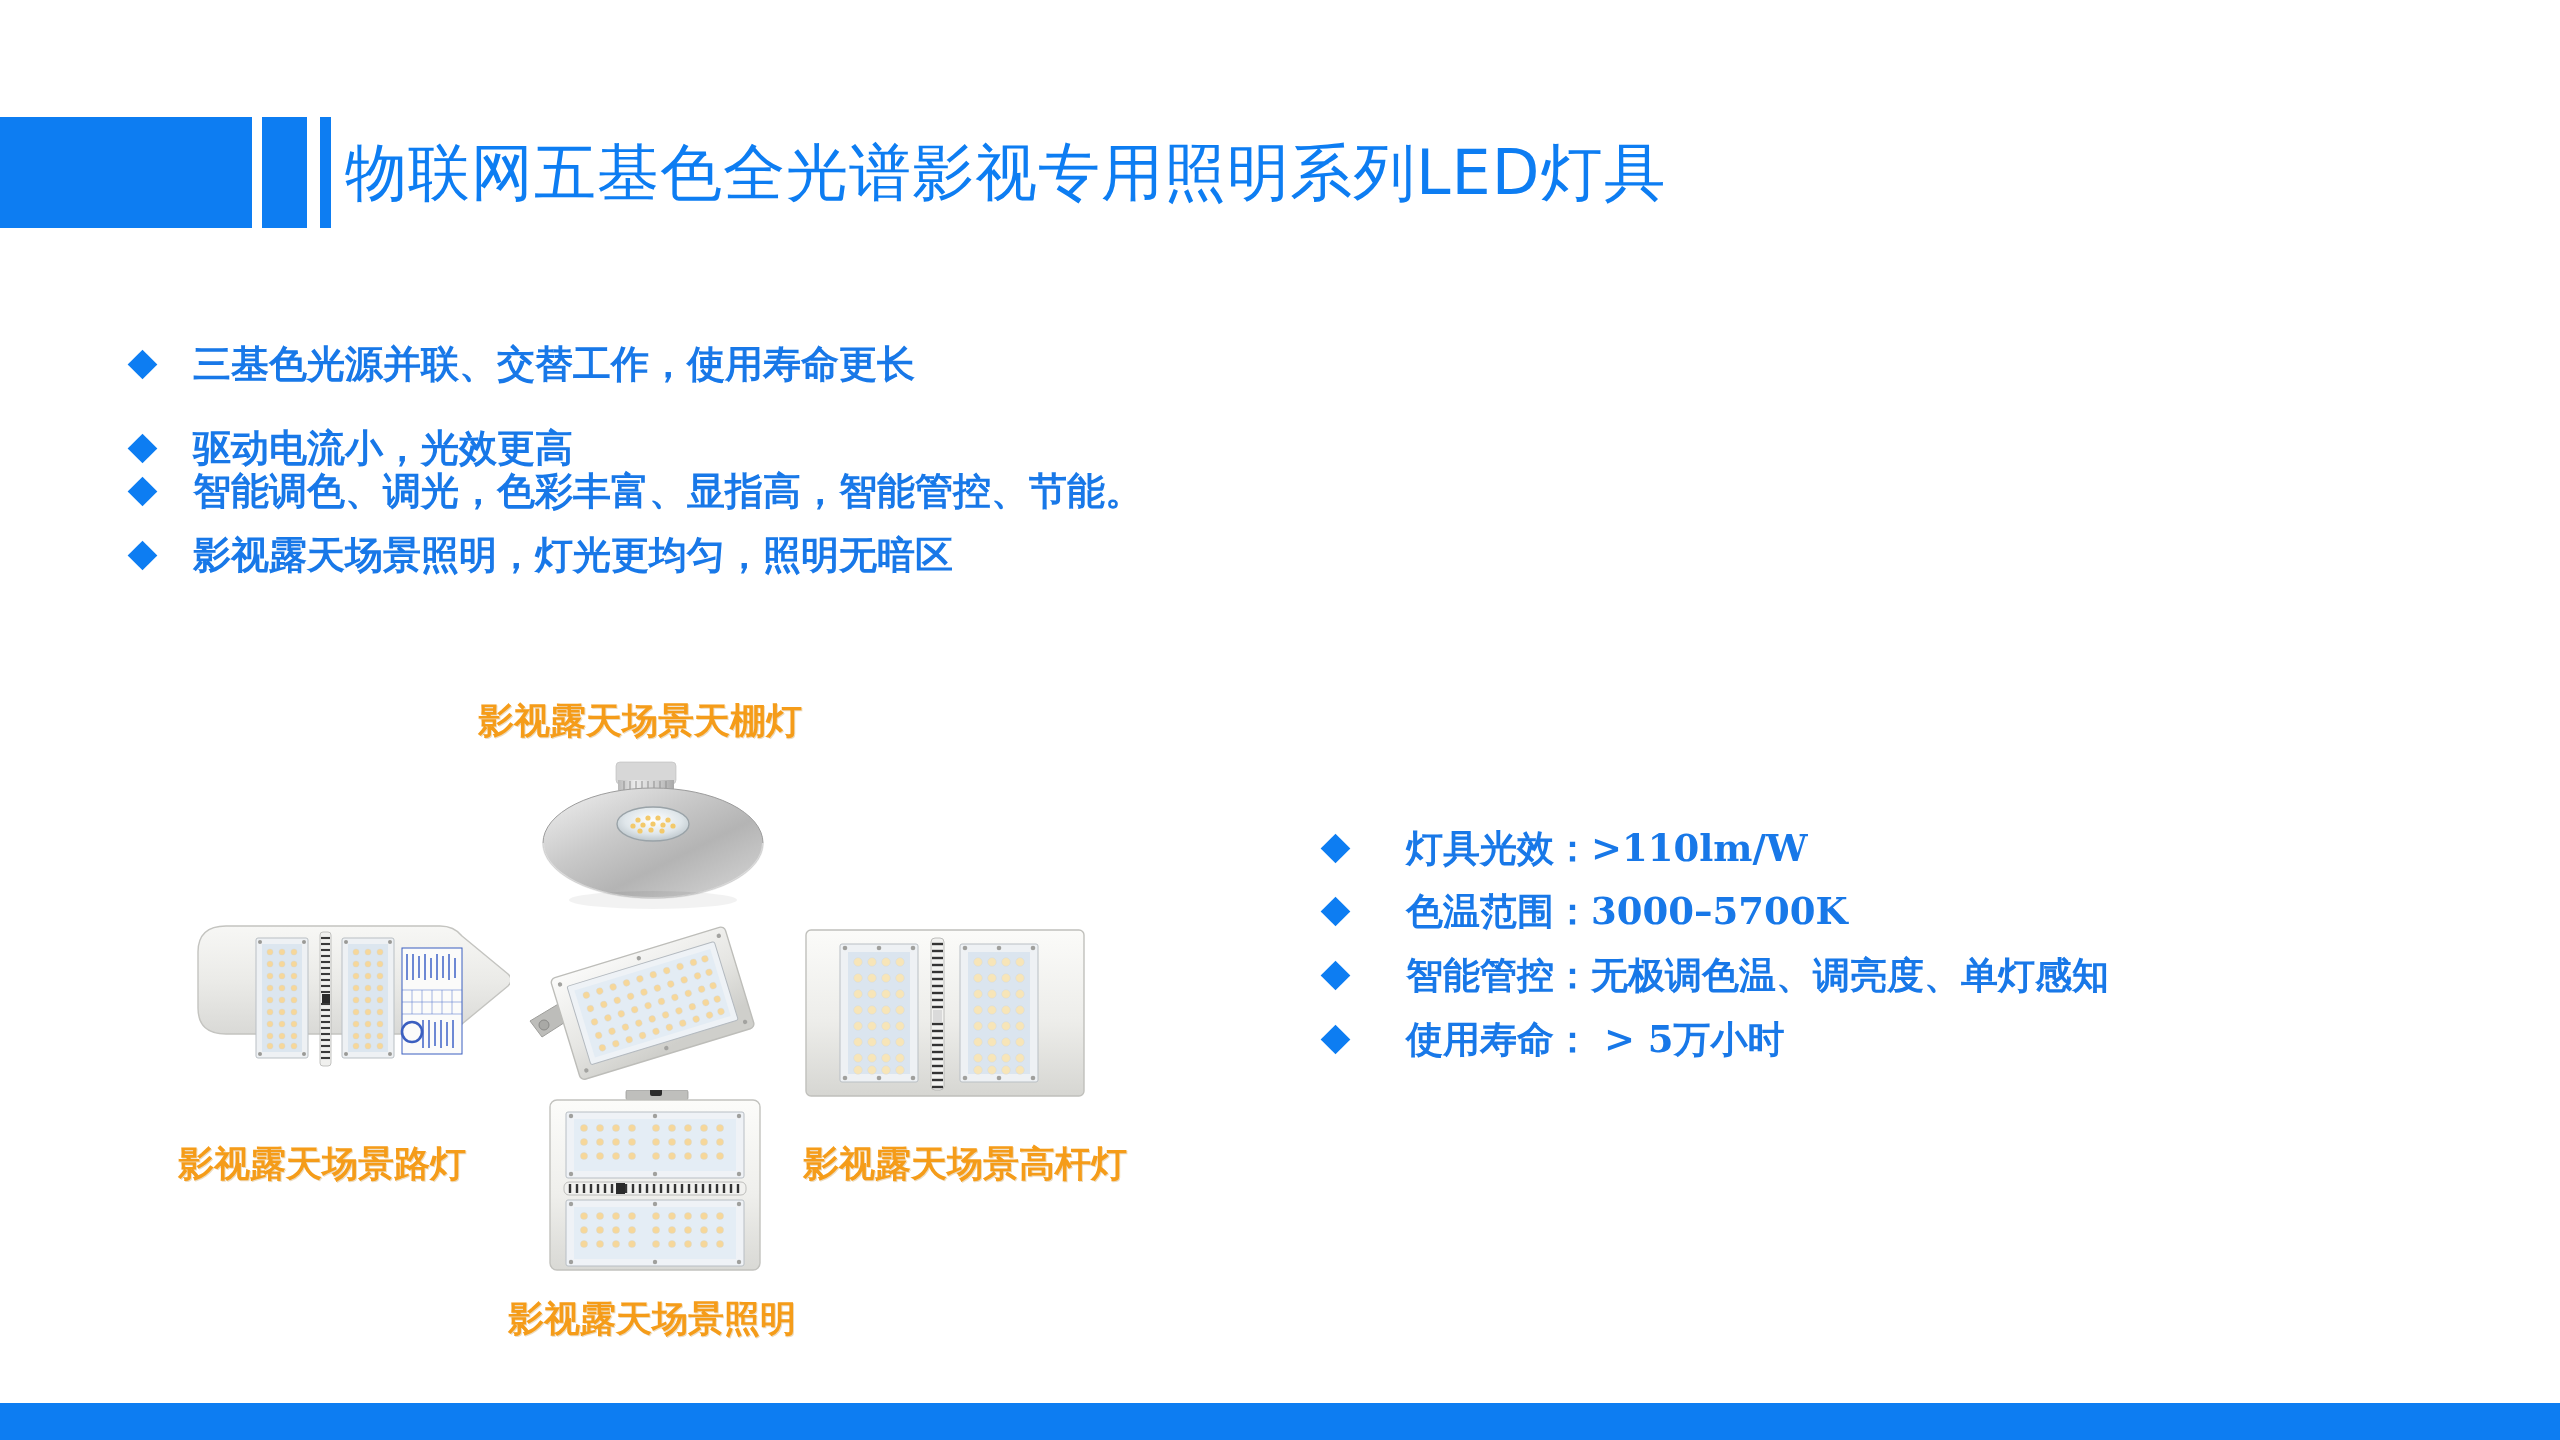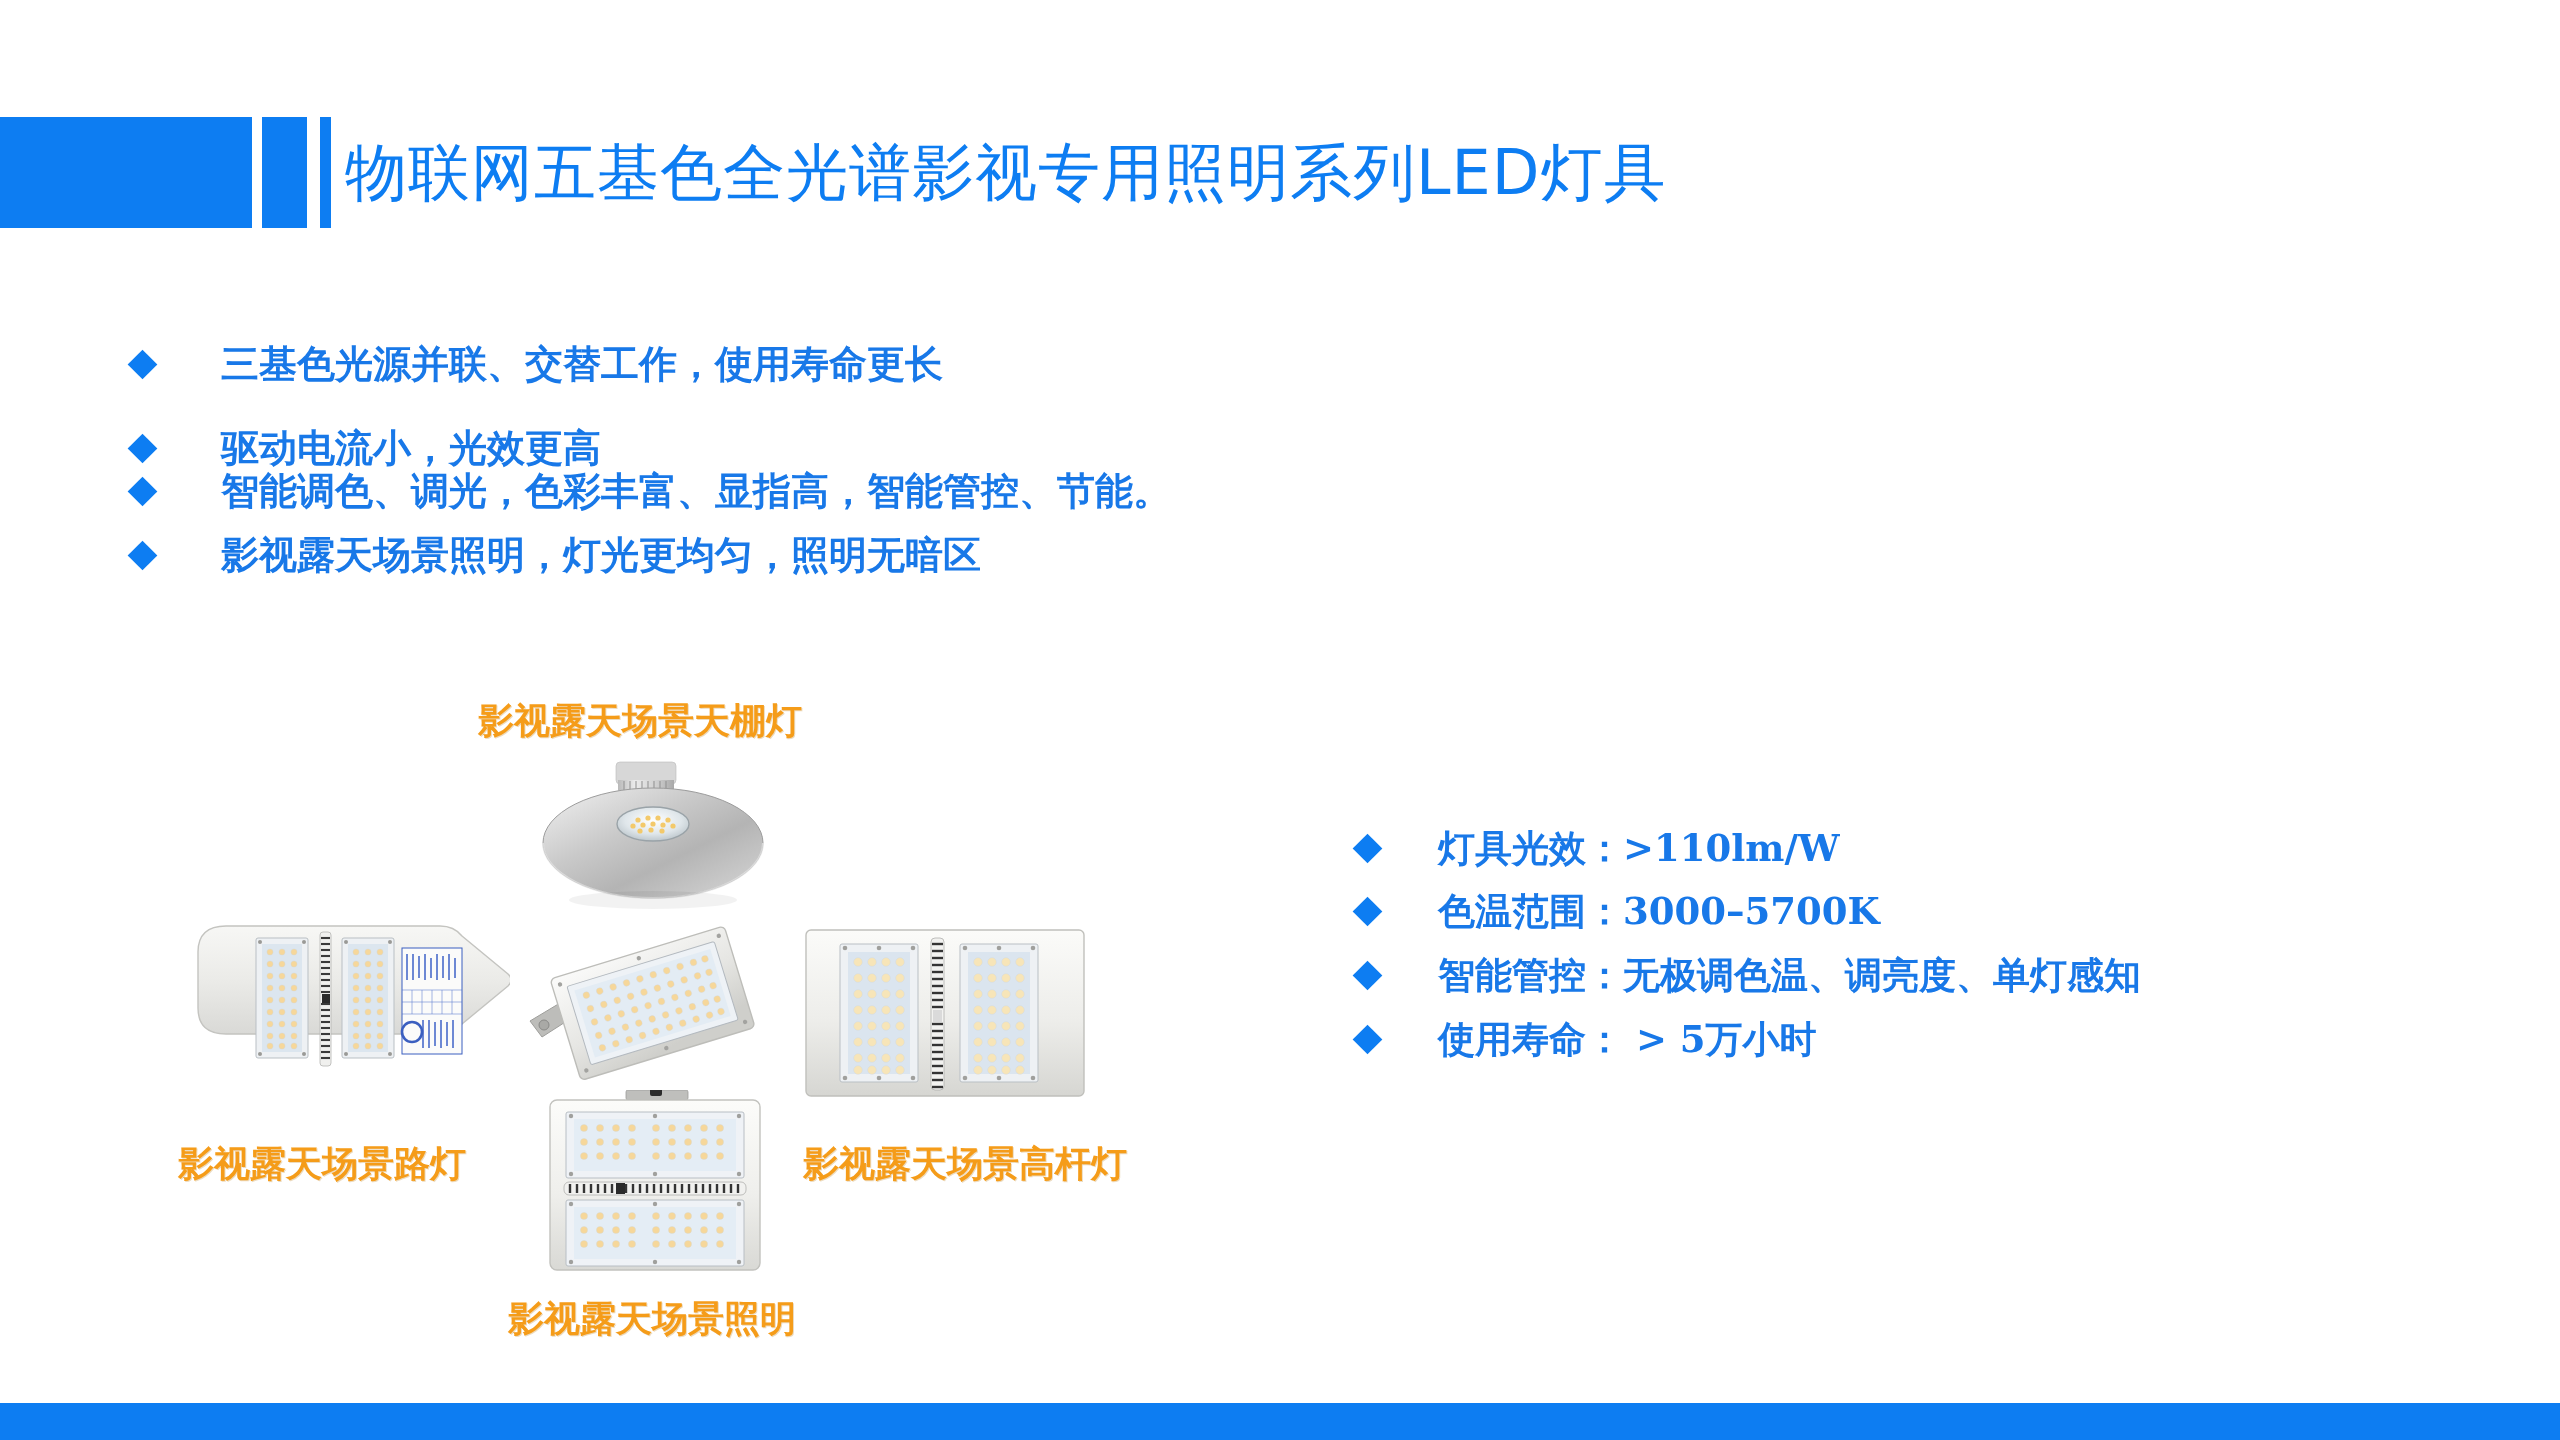--- a/index.html
+++ b/index.html
@@ -32,26 +32,26 @@
     transform:rotate(45deg);flex:0 0 auto;
   }
   .bullet-text{
     font-family:"DejaVu Serif","Liberation Serif",serif;
     font-weight:700;color:#1878e8;line-height:1;
   }
 
   
   .features{position:absolute;left:0;top:0;width:100%;height:100%;}
   .features .bullet-row{left:132px;}
-  .features .bullet-text{font-size:38px;margin-left:68px;}
+  .features .bullet-text{font-size:38px;margin-left:40px;}
   .f0{top:345px;} .f1{top:429px;} .f2{top:472px;} .f3{top:536px;}
 
   
   .specs{position:absolute;left:0;top:0;width:100%;height:100%;}
-  .specs .bullet-row{left:1357px;text-align:center;}
+  .specs .bullet-row{left:1325px;text-align:center;}
   .specs .bullet-text{font-size:37px;margin-left:60px;}
   .s0{top:830px;} .s1{top:893px;} .s2{top:957px;} .s3{top:1021px;}
 
   
   .cap{
     position:absolute;
     font-family:"DejaVu Serif","Liberation Serif",serif;
     font-weight:700;font-size:36px;color:#f59c19;
     white-space:nowrap;line-height:1;
     text-shadow:1px 1px 0 rgba(180,110,0,.25);

